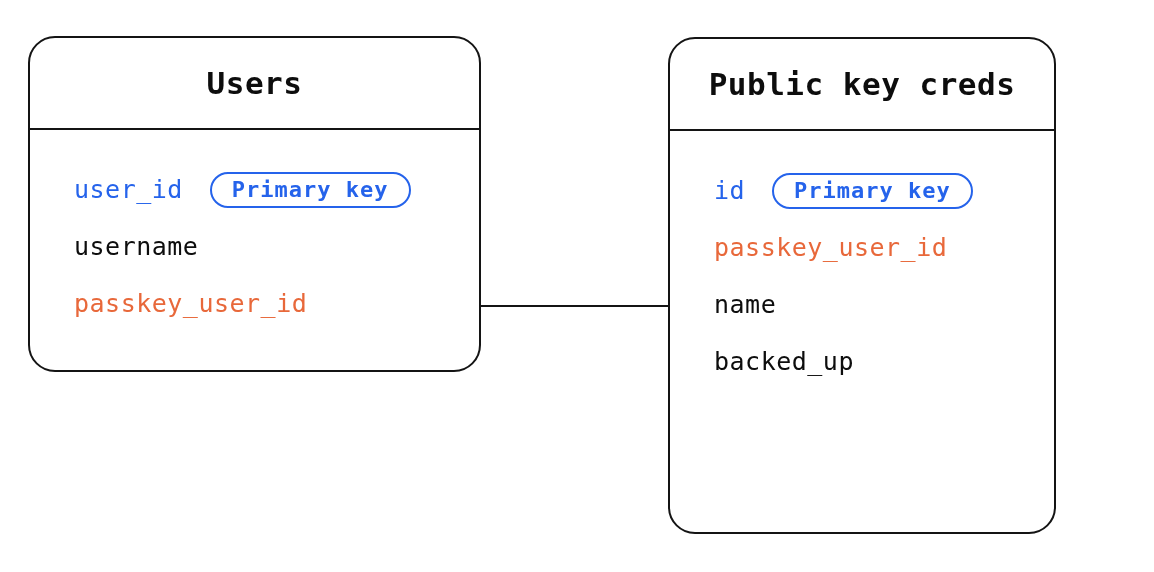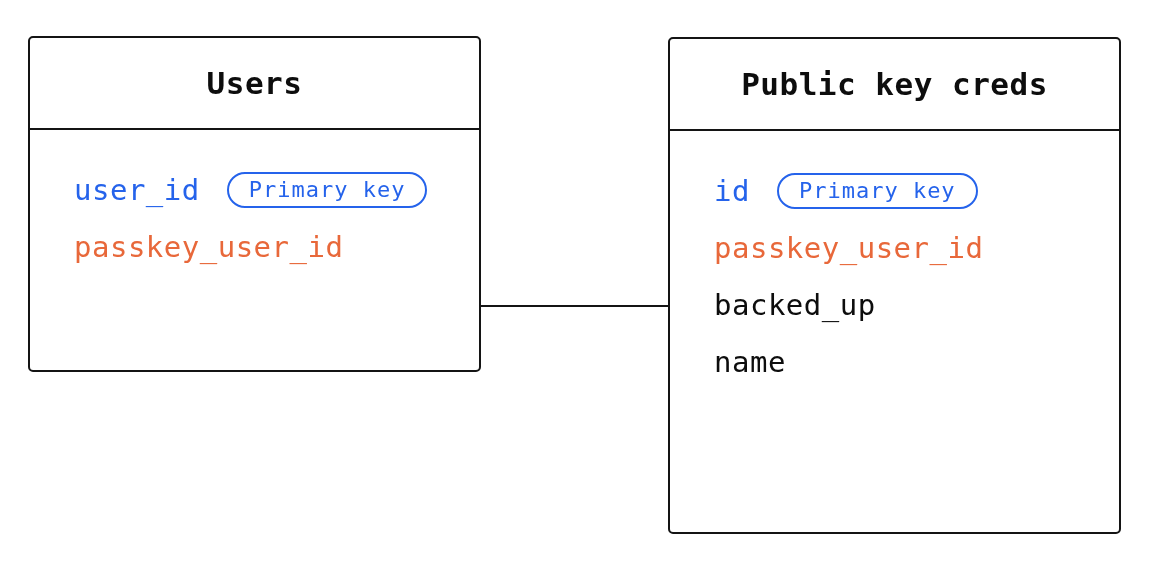--- a/index.html
+++ b/index.html
@@ -24,32 +24,32 @@
     top: 305px;
     width: 187px;
     height: 2px;
     background: var(--line, #141414);
   }
   .table-card {
     position: absolute;
     box-sizing: border-box;
     background: var(--background, #ffffff);
     border: 2px solid var(--line, #141414);
-    border-radius: 5px;
+    border-radius: 27px;
   }
   .table-card.users {
     left: 28px;
     top: 36px;
     width: 453px;
     height: 336px;
   }
   .table-card.creds {
     left: 668px;
     top: 37px;
-    width: 453px;
+    width: 388px;
     height: 497px;
   }
   .card-header {
     height: 90px;
     border-bottom: 2px solid var(--line, #141414);
     display: flex;
     align-items: center;
     justify-content: center;
   }
   .card-title {
@@ -63,76 +63,79 @@
     padding: 31px 0 0 44px;
   }
   .row {
     height: 57px;
     display: flex;
     align-items: center;
     gap: 27px;
     white-space: nowrap;
   }
   .fname {
-    font-size: 29px;
+    font-size: 25px;
     color: var(--text, #0d0d0d);
     letter-spacing: 0.5px;
   }
   .fname.blue   { color: var(--primary-blue, #2563eb); }
   .fname.orange { color: var(--foreign-orange, #e8683a); }
   .badge {
     display: inline-flex;
     align-items: center;
     box-sizing: border-box;
     height: 36px;
     padding: 0 20px;
     border: 2px solid var(--primary-blue, #2563eb);
     border-radius: 999px;
     color: var(--primary-blue, #2563eb);
     font-size: 22px;
-    font-weight: normal;
+    font-weight: bold;
     letter-spacing: 1px;
   }
 </style>
 </head>
 <body>
 
 <div class="canvas">
 
   <div class="connector"></div>
 
   <section class="table-card users">
     <header class="card-header">
       <h2 class="card-title">Users</h2>
     </header>
     <div class="rows">
       <div class="row">
         <span class="fname blue">user_id</span>
         <span class="badge">Primary key</span>
       </div>
       <div class="row">
+        <span class="fname">username</span>
+      </div>
+      <div class="row">
         <span class="fname orange">passkey_user_id</span>
       </div>
     </div>
   </section>
 
   <section class="table-card creds">
     <header class="card-header">
       <h2 class="card-title">Public key creds</h2>
     </header>
     <div class="rows">
       <div class="row">
         <span class="fname blue">id</span>
         <span class="badge">Primary key</span>
       </div>
       <div class="row">
         <span class="fname orange">passkey_user_id</span>
       </div>
       <div class="row">
-        <span class="fname">backed_up</span>
+        <span class="fname">name</span>
       </div>
       <div class="row">
-        <span class="fname">name</span>
+        <span class="fname">backed_up</span>
       </div>
     </div>
   </section>
 
 </div>
 
 </body></html>

